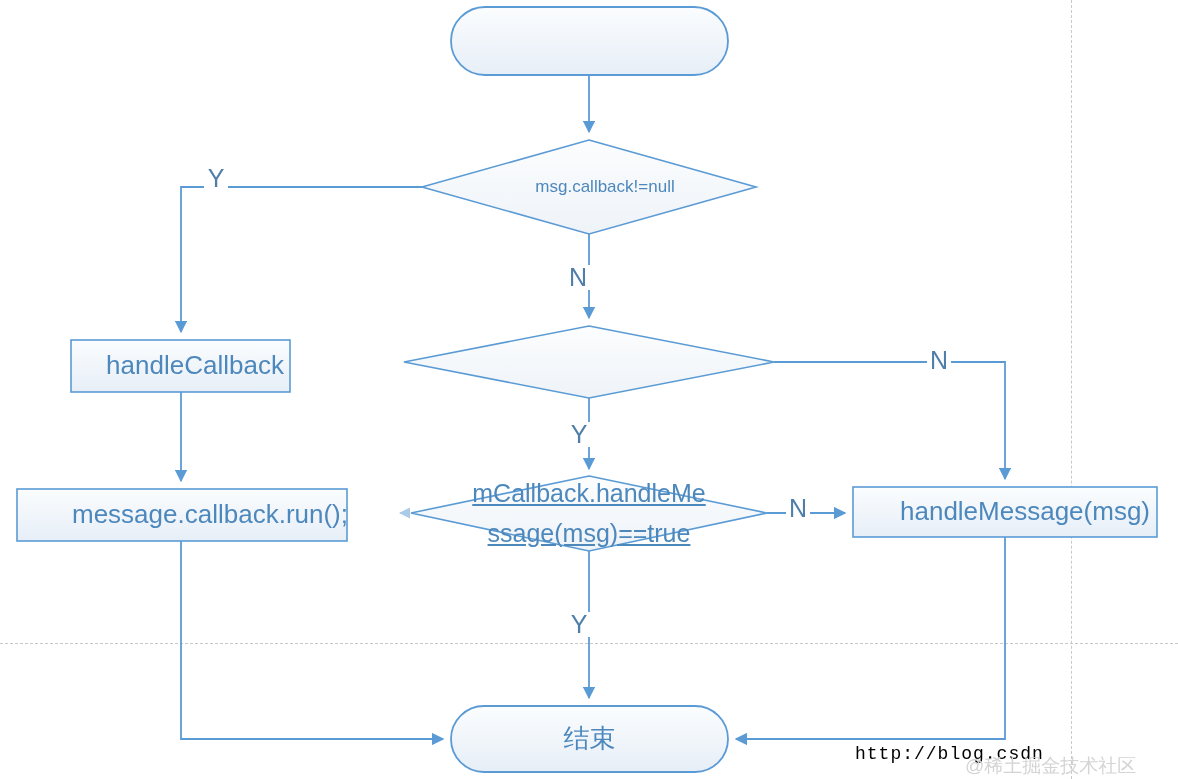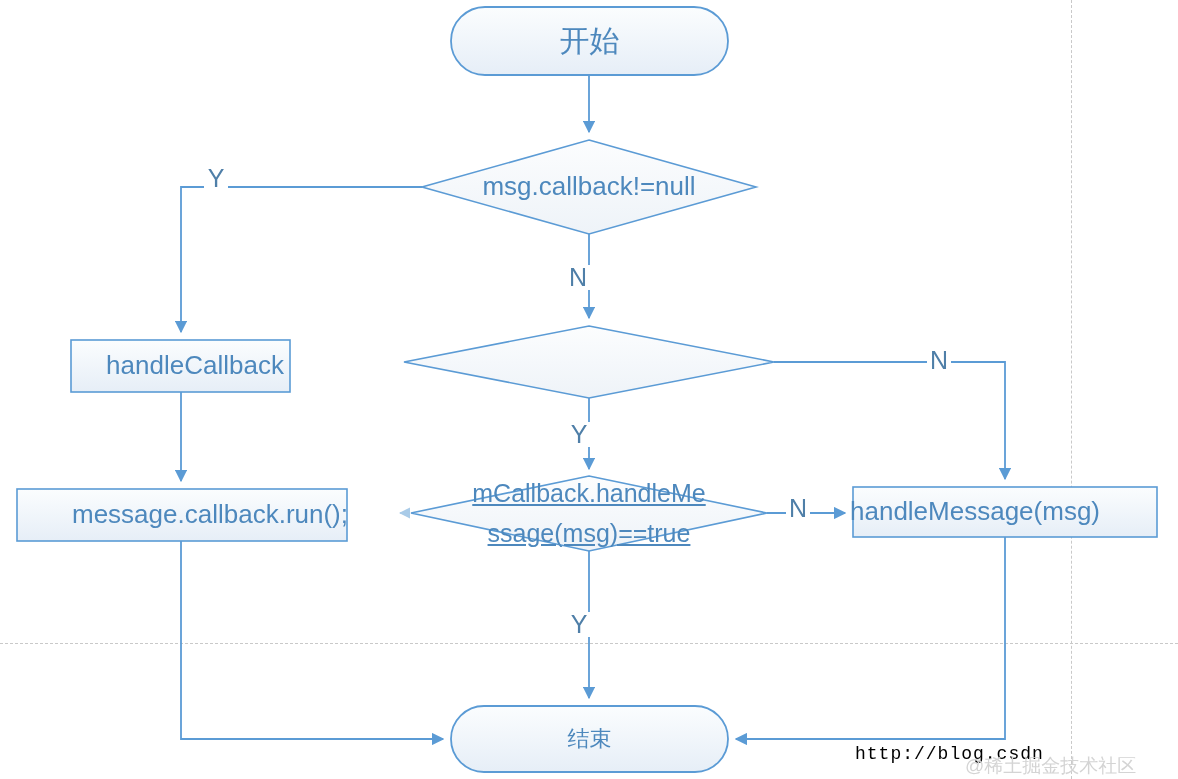--- a/index.html
+++ b/index.html
@@ -125,35 +125,34 @@
 
     <rect x="17" y="489" width="330" height="52" fill="url(#nodeGrad)" stroke="#5b9bd5" stroke-width="1.6"></rect>
 
     <polygon points="589,476 767,513 589,551 411,513" fill="url(#diaGrad)" stroke="#5b9bd5" stroke-width="1.6"></polygon>
 
     <rect x="853" y="487" width="304" height="50" fill="url(#nodeGrad)" stroke="#5b9bd5" stroke-width="1.6"></rect>
 
     <rect x="451" y="706" width="277" height="66" rx="33" ry="33" fill="url(#nodeGrad)" stroke="#5b9bd5" stroke-width="1.8"></rect>
   </svg>
 
-  <div class="node-label" style="left:451px;top:7px;width:277px;height:68px;display:flex;align-items:center;justify-content:center;font-size:30px;">开始</div>
 
-  <div class="node-label" style="left:422px;top:140px;width:334px;height:94px;display:flex;align-items:center;justify-content:center;font-size:26px;">msg.callback!=null</div>
+  <div class="node-label" style="left:438px;top:140px;width:334px;height:94px;display:flex;align-items:center;justify-content:center;font-size:17px;">msg.callback!=null</div>
 
   <div class="node-label" style="left:71px;top:340px;width:248px;height:52px;display:flex;align-items:center;justify-content:center;font-size:26px;">handleCallback</div>
 
 
   <div class="node-label" style="left:17px;top:489px;width:386px;height:52px;display:flex;align-items:center;justify-content:center;font-size:26px;">message.callback.run();</div>
 
   <div class="node-label" style="left:411px;top:473px;width:356px;height:80px;display:flex;align-items:center;justify-content:center;font-size:25px;line-height:1.6;text-decoration:underline;">mCallback.handleMe
 ssage(msg)==true</div>
 
-  <div class="node-label" style="left:853px;top:487px;width:244px;height:50px;display:flex;align-items:center;justify-content:center;font-size:26px;">handleMessage(msg)</div>
+  <div class="node-label" style="left:903px;top:487px;width:244px;height:50px;display:flex;align-items:center;justify-content:center;font-size:26px;">handleMessage(msg)</div>
 
-  <div class="node-label" style="left:451px;top:706px;width:277px;height:66px;display:flex;align-items:center;justify-content:center;font-size:22px;">结束</div>
+  <div class="node-label" style="left:451px;top:706px;width:277px;height:66px;display:flex;align-items:center;justify-content:center;font-size:26px;">结束</div>
 
   <div class="edge-label" style="left:204px;top:166px;width:24px;background:#fff;">Y</div>
 
   <div class="edge-label" style="left:566px;top:265px;width:24px;background:#fff;">N</div>
 
   <div class="edge-label" style="left:927px;top:348px;width:24px;background:#fff;">N</div>
 
   <div class="edge-label" style="left:567px;top:422px;width:24px;background:#fff;">Y</div>
 
   <div class="edge-label" style="left:786px;top:496px;width:24px;background:#fff;">N</div>

